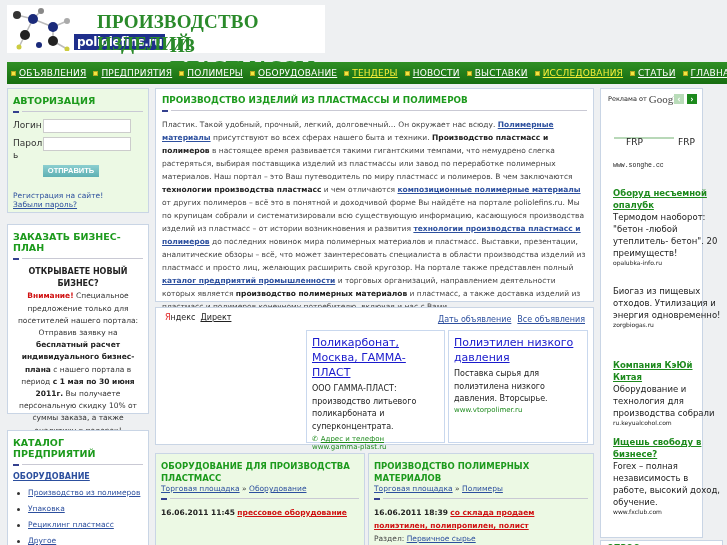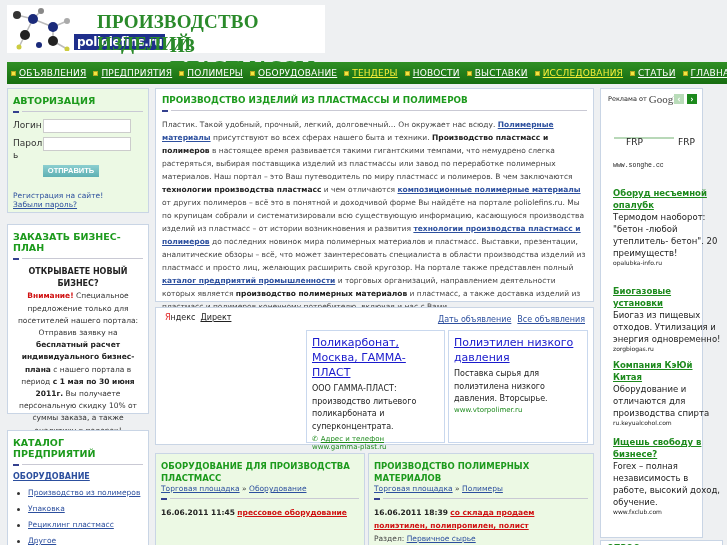--- a/index.html
+++ b/index.html
@@ -273,27 +273,26 @@
   <span class="frp1">FRP</span>
   <span class="frp2">FRP</span>
   <span class="songhe">www.songhe.cc</span>
 
   <div class="gad" style="top:98px;">
     <div class="h">Оборуд несъемной опалубк</div>
     <div class="d">Термодом наоборот: "бетон -любой утеплитель- бетон". 20 преимуществ!</div>
     <div class="u">opalubka-info.ru</div>
   </div>
   <div class="gad" style="top:196px;">
-    <div class="h">Биогазовые установки</div>
     <div class="d">Биогаз из пищевых отходов. Утилизация и энергия одновременно!</div>
     <div class="u">zorgbiogas.ru</div>
   </div>
   <div class="gad" style="top:270px;">
     <div class="h">Компания КэЮй Китая</div>
-    <div class="d">Оборудование и отличаются для производства спирта</div>
+    <div class="d">Оборудование и технология для производства собрали</div>
     <div class="u">ru.keyualcohol.com</div>
   </div>
   <div class="gad" style="top:347px;">
     <div class="h">Ищешь свободу в бизнесе?</div>
     <div class="d">Forex – полная независимость в работе, высокий доход, обучение.</div>
     <div class="u">www.fxclub.com</div>
   </div>
 </div>
 
 <div class="opros"><span>ОПРОС</span></div>

